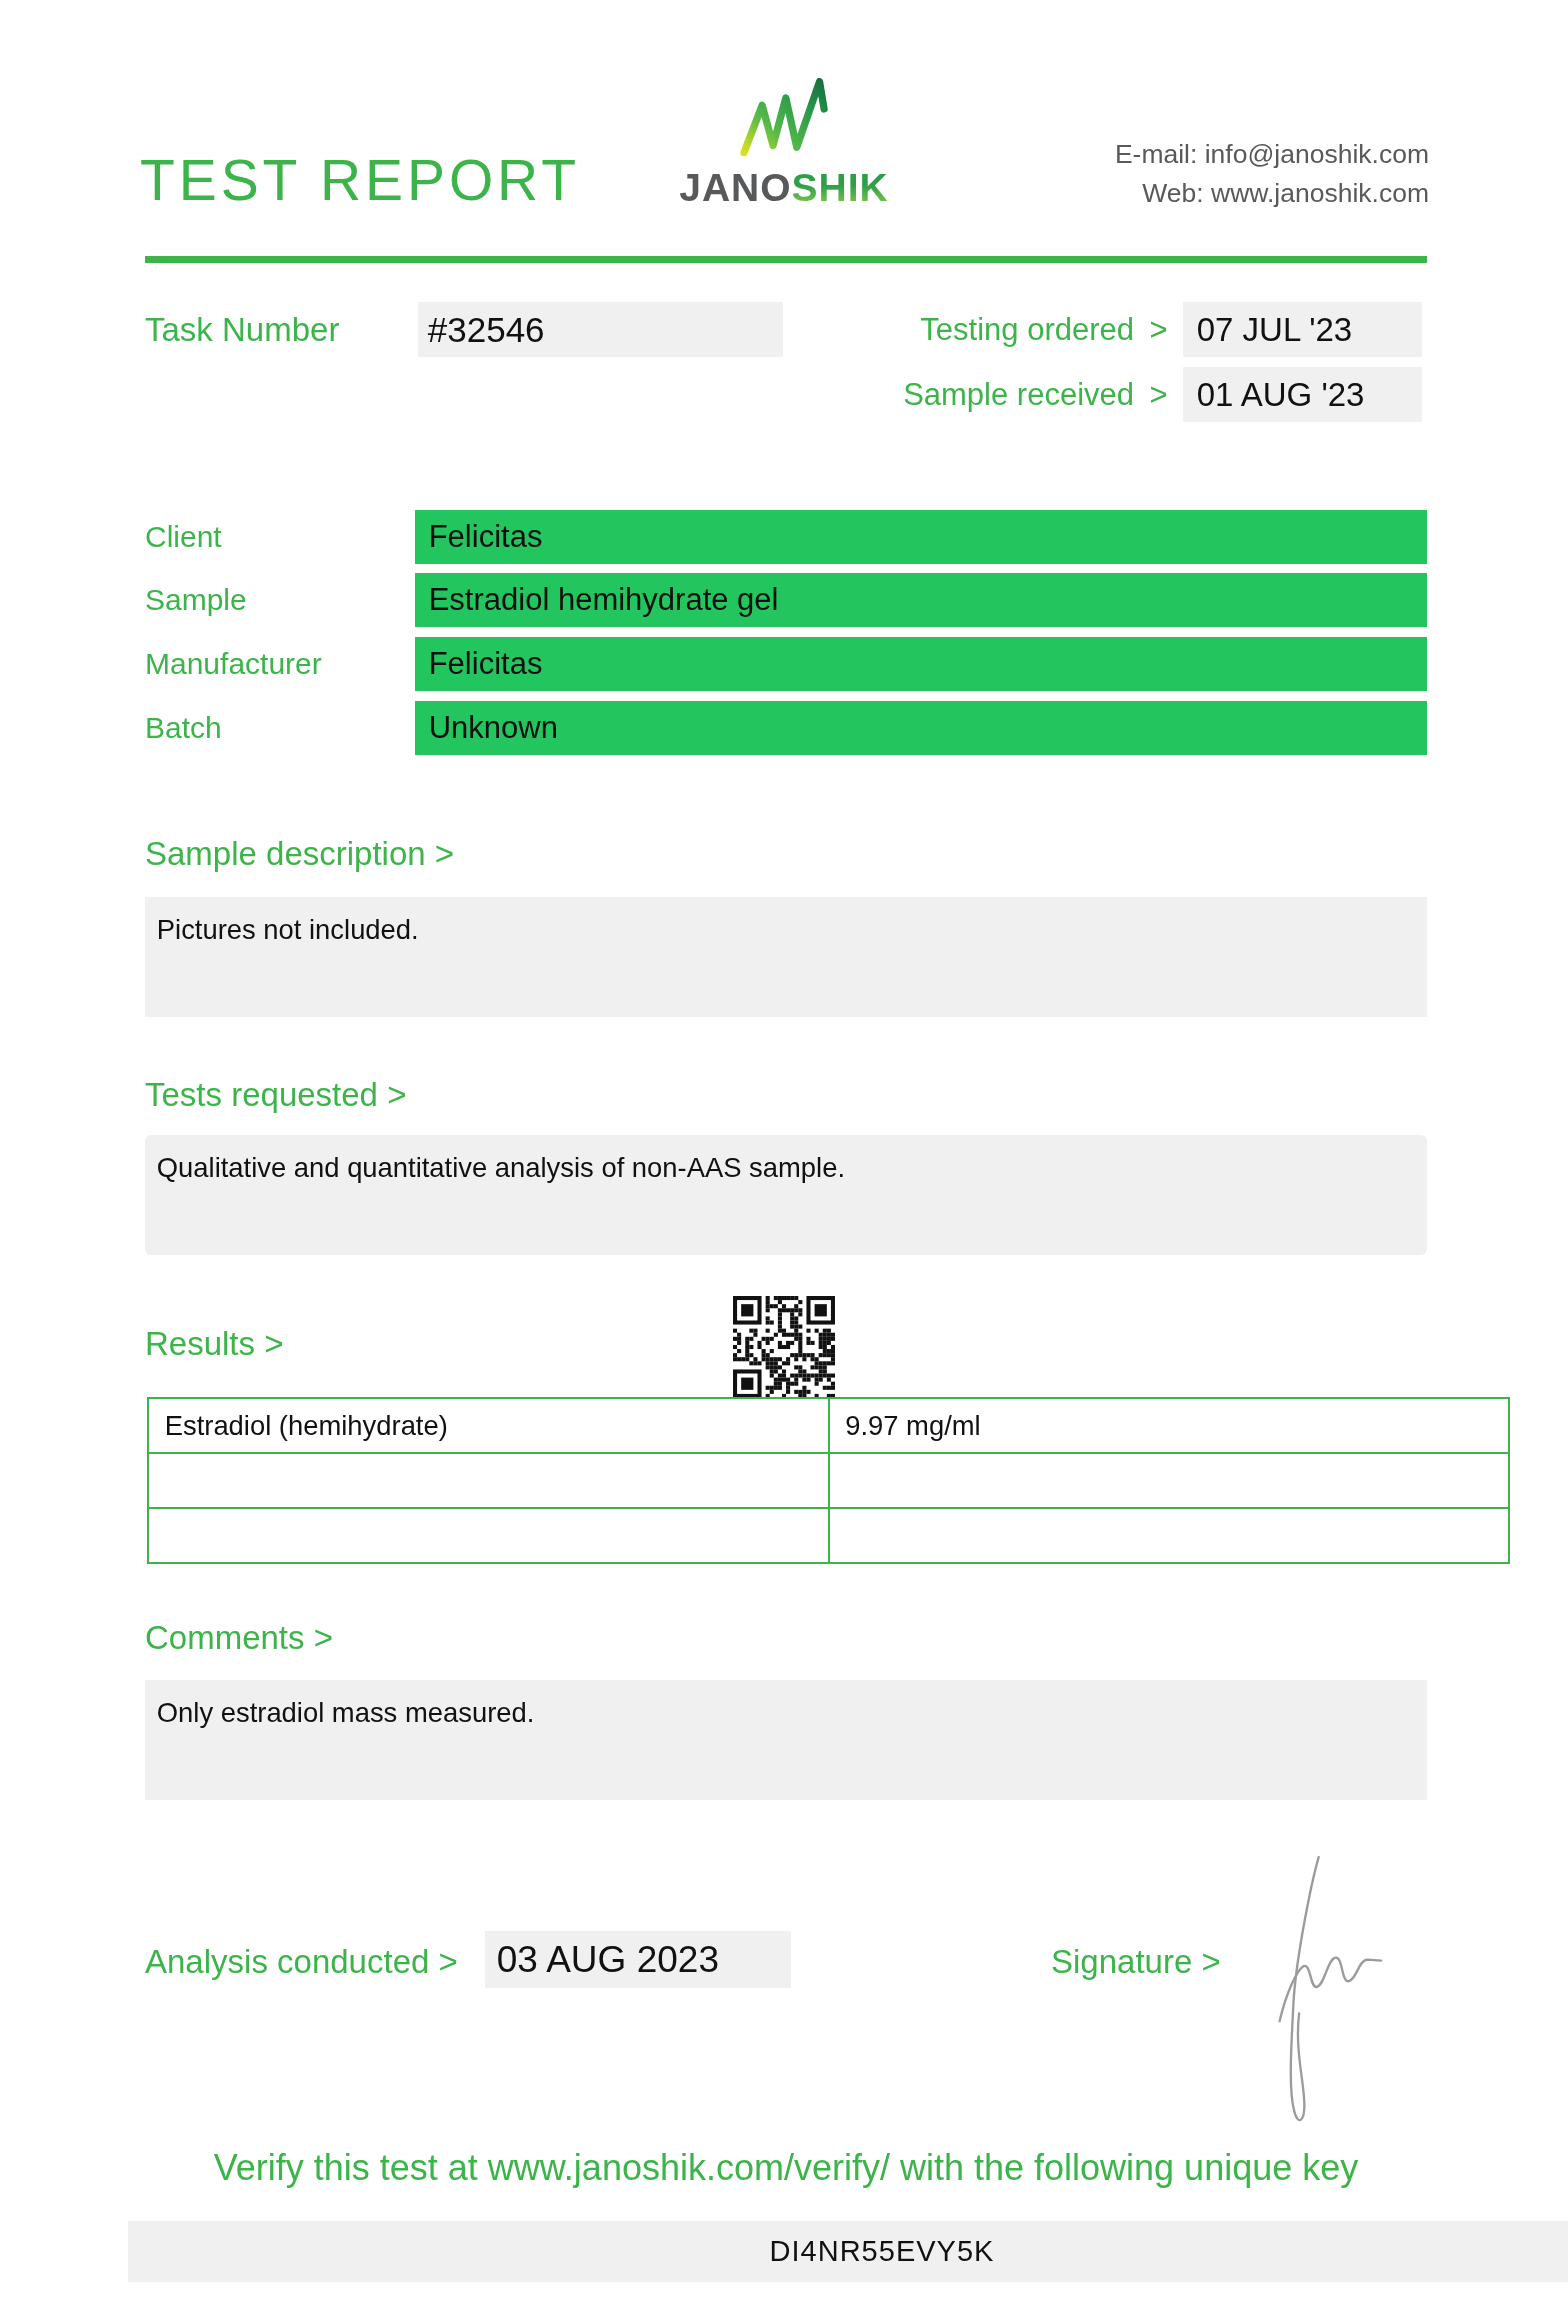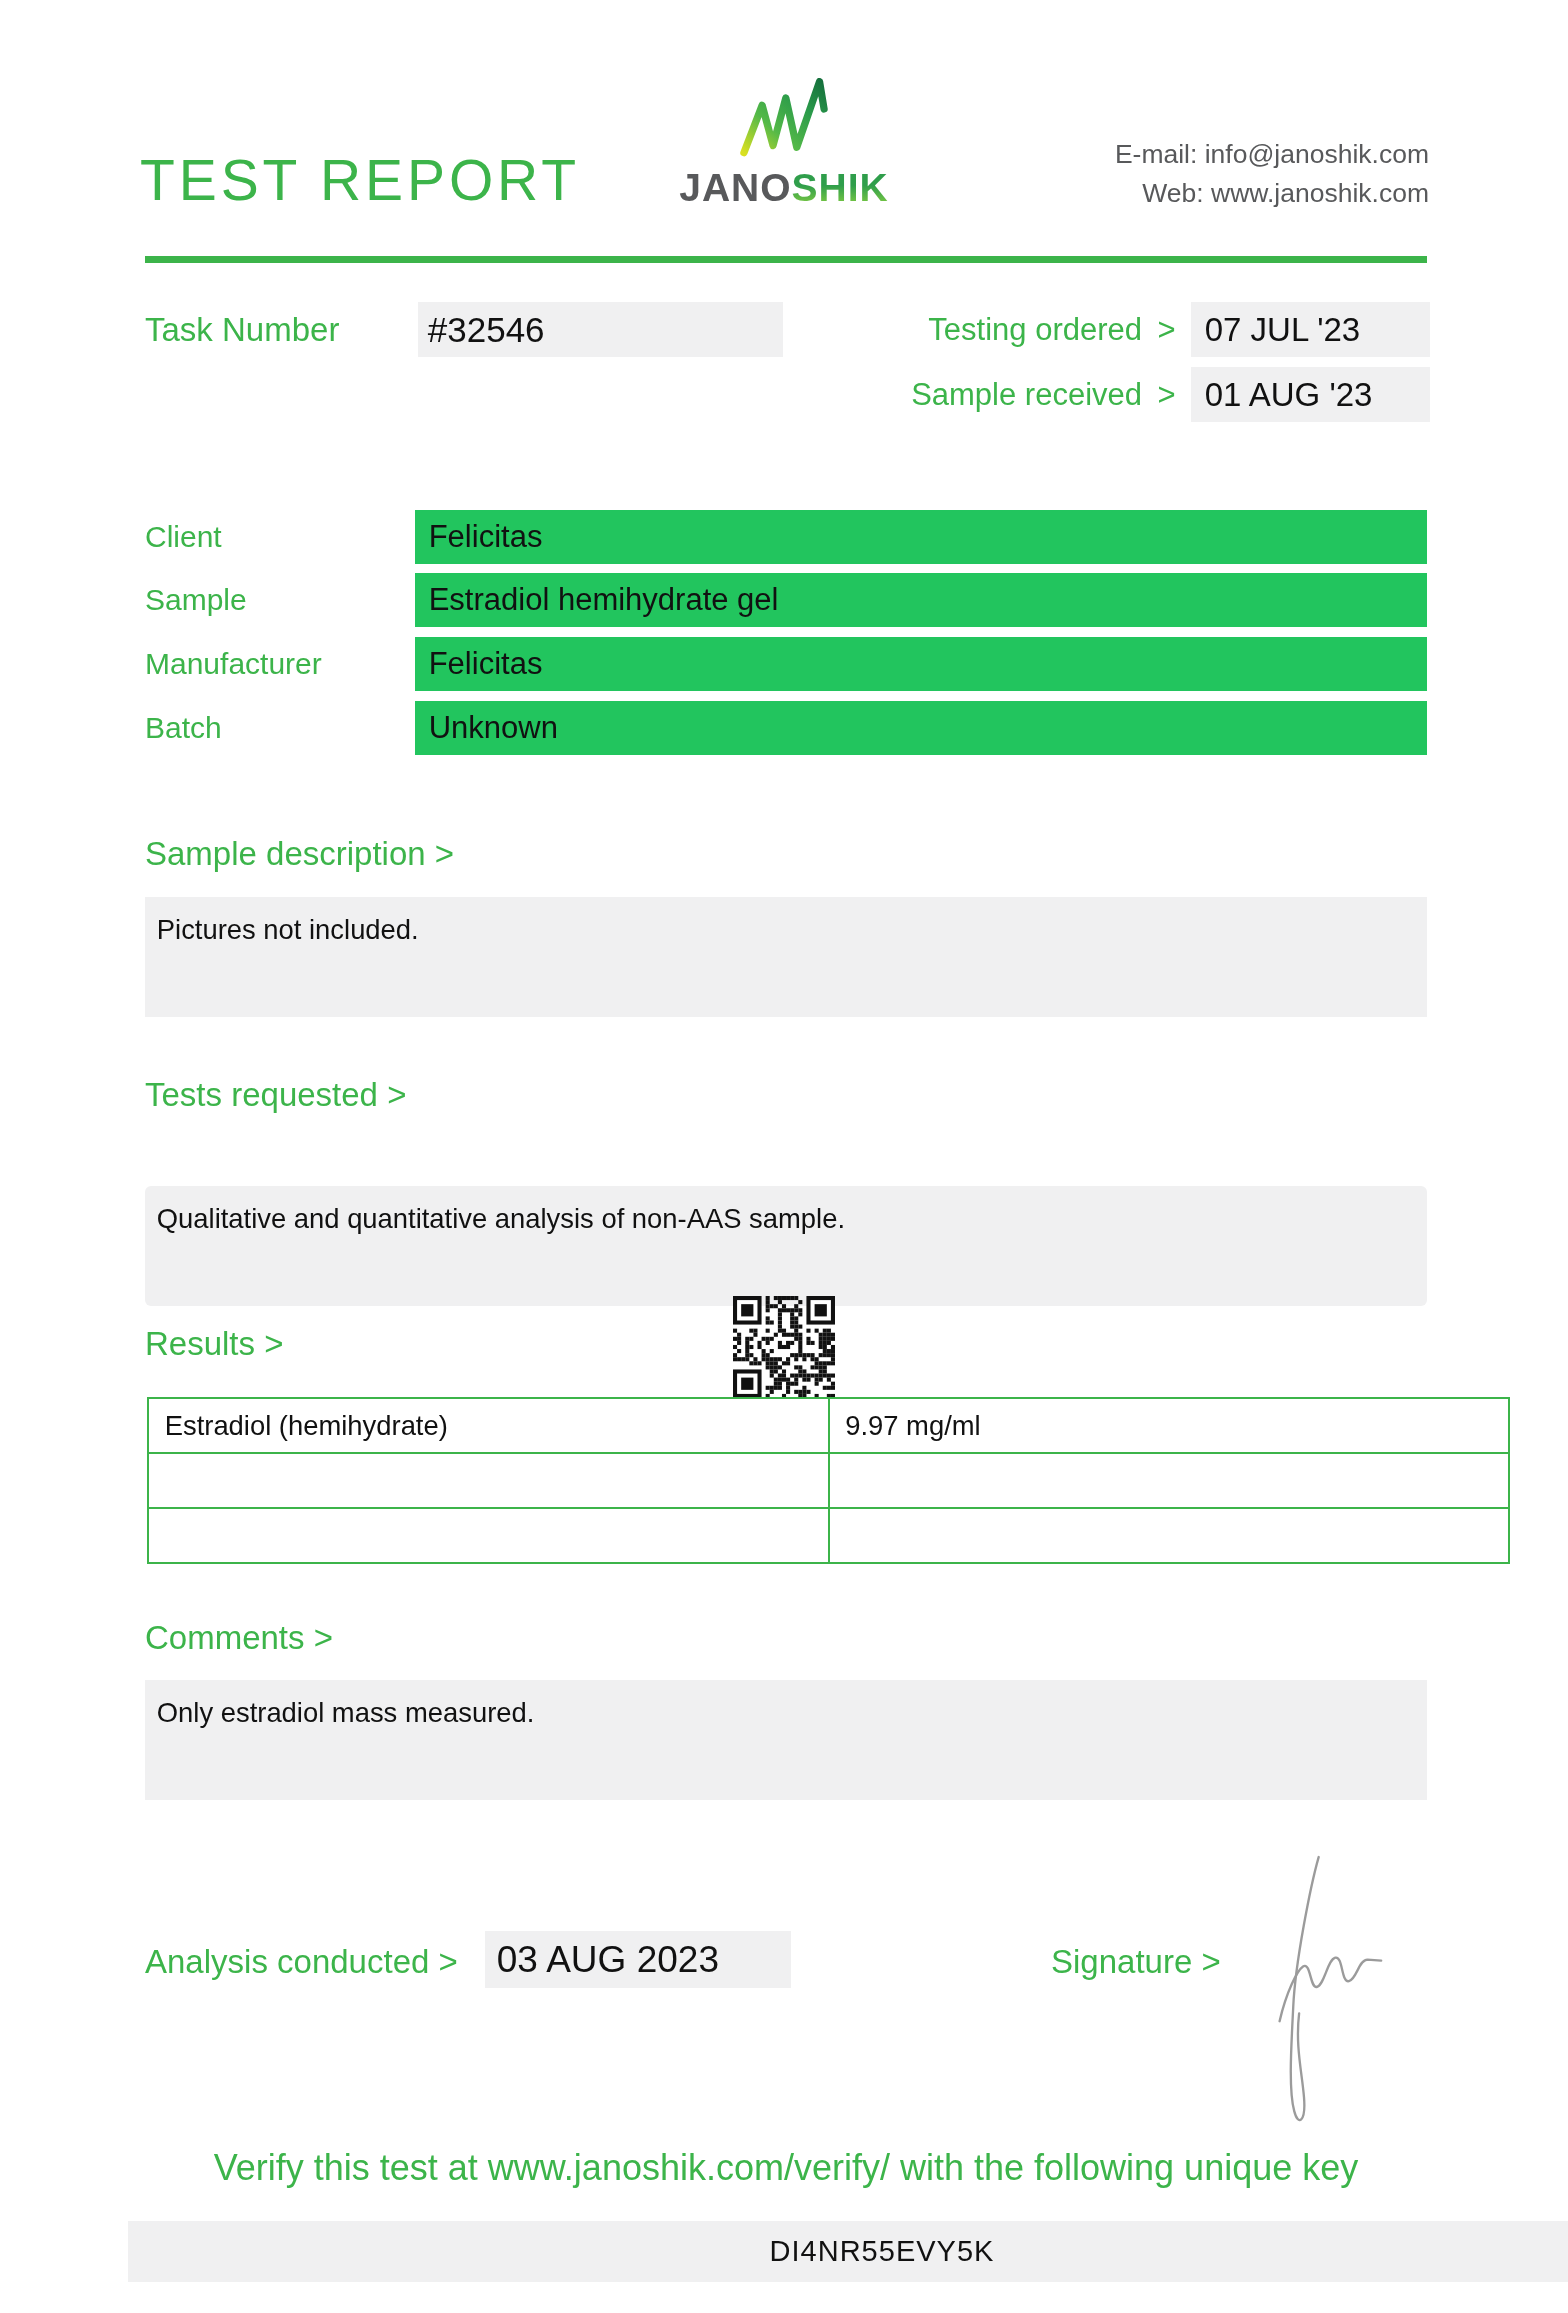--- a/index.html
+++ b/index.html
@@ -31,21 +31,21 @@
     color:#58595b;font-size:26.5px;line-height:39px;
   }
   .rule{left:145px;top:256px;width:1282px;height:6.9px;background:var(--green);}
 
   
   .label{color:var(--green);}
   .gbox{background:#f0f0f1;}
   .task-label{left:145px;top:302px;font-size:33px;line-height:55px;}
   .task-box{left:418px;top:302px;width:365px;height:55px;}
   .task-box span{display:block;padding-left:9.8px;font-size:35px;line-height:55px;color:#111;}
-  .meta-right{right:138px;display:grid;grid-template-columns:auto 21.6px 239px;column-gap:13.7px;align-items:center;height:55px;}
+  .meta-right{right:146px;display:grid;grid-template-columns:auto 21.6px 239px;column-gap:13.7px;align-items:center;height:55px;}
   .meta-right .mlabel{font-size:31px;text-align:right;color:var(--green);}
   .meta-right .marrow{font-size:31px;color:var(--green);text-align:center;}
   .meta-right .mbox{width:239px;height:55px;background:#f0f0f1;box-sizing:border-box;}
   .meta-right .mbox span{display:block;padding-left:13.7px;font-size:33px;line-height:55px;color:#111;}
   .row-ordered{top:302px;}
   .row-received{top:367px;}
 
   
   .info-row{left:145px;width:1282px;height:54px;}
   .info-row .ilabel{position:absolute;left:0;top:0;font-size:30px;line-height:54px;color:var(--green);}
@@ -158,21 +158,21 @@
         <span>Unknown</span>
       </span>
   </div>
 
   <div class="abs heading" style="left:145px;top:835px;">Sample description &gt;</div>
   <div class="abs secbox" style="top:897px;">
     <span>Pictures not included.</span>
   </div>
 
   <div class="abs heading" style="left:145px;top:1076px;">Tests requested &gt;</div>
-  <div class="abs secbox" style="top:1186px;border-radius:6px;">
+  <div class="abs secbox" style="top:1135px;border-radius:6px;">
     <span>Qualitative and quantitative analysis of non-AAS sample.</span>
   </div>
 
   <div class="abs heading" style="left:145px;top:1325px;">Results &gt;</div>
   <svg class="abs qr" width="102" height="102" viewBox="0 0 104 104">
       <rect x="33.28" y="0" width="4.16" height="4.16" fill="#111"></rect>
       <rect x="41.6" y="0" width="4.16" height="4.16" fill="#111"></rect>
       <rect x="45.760000000000005" y="0" width="4.16" height="4.16" fill="#111"></rect>
       <rect x="49.92" y="0" width="4.16" height="4.16" fill="#111"></rect>
       <rect x="54.08" y="0" width="4.16" height="4.16" fill="#111"></rect>

